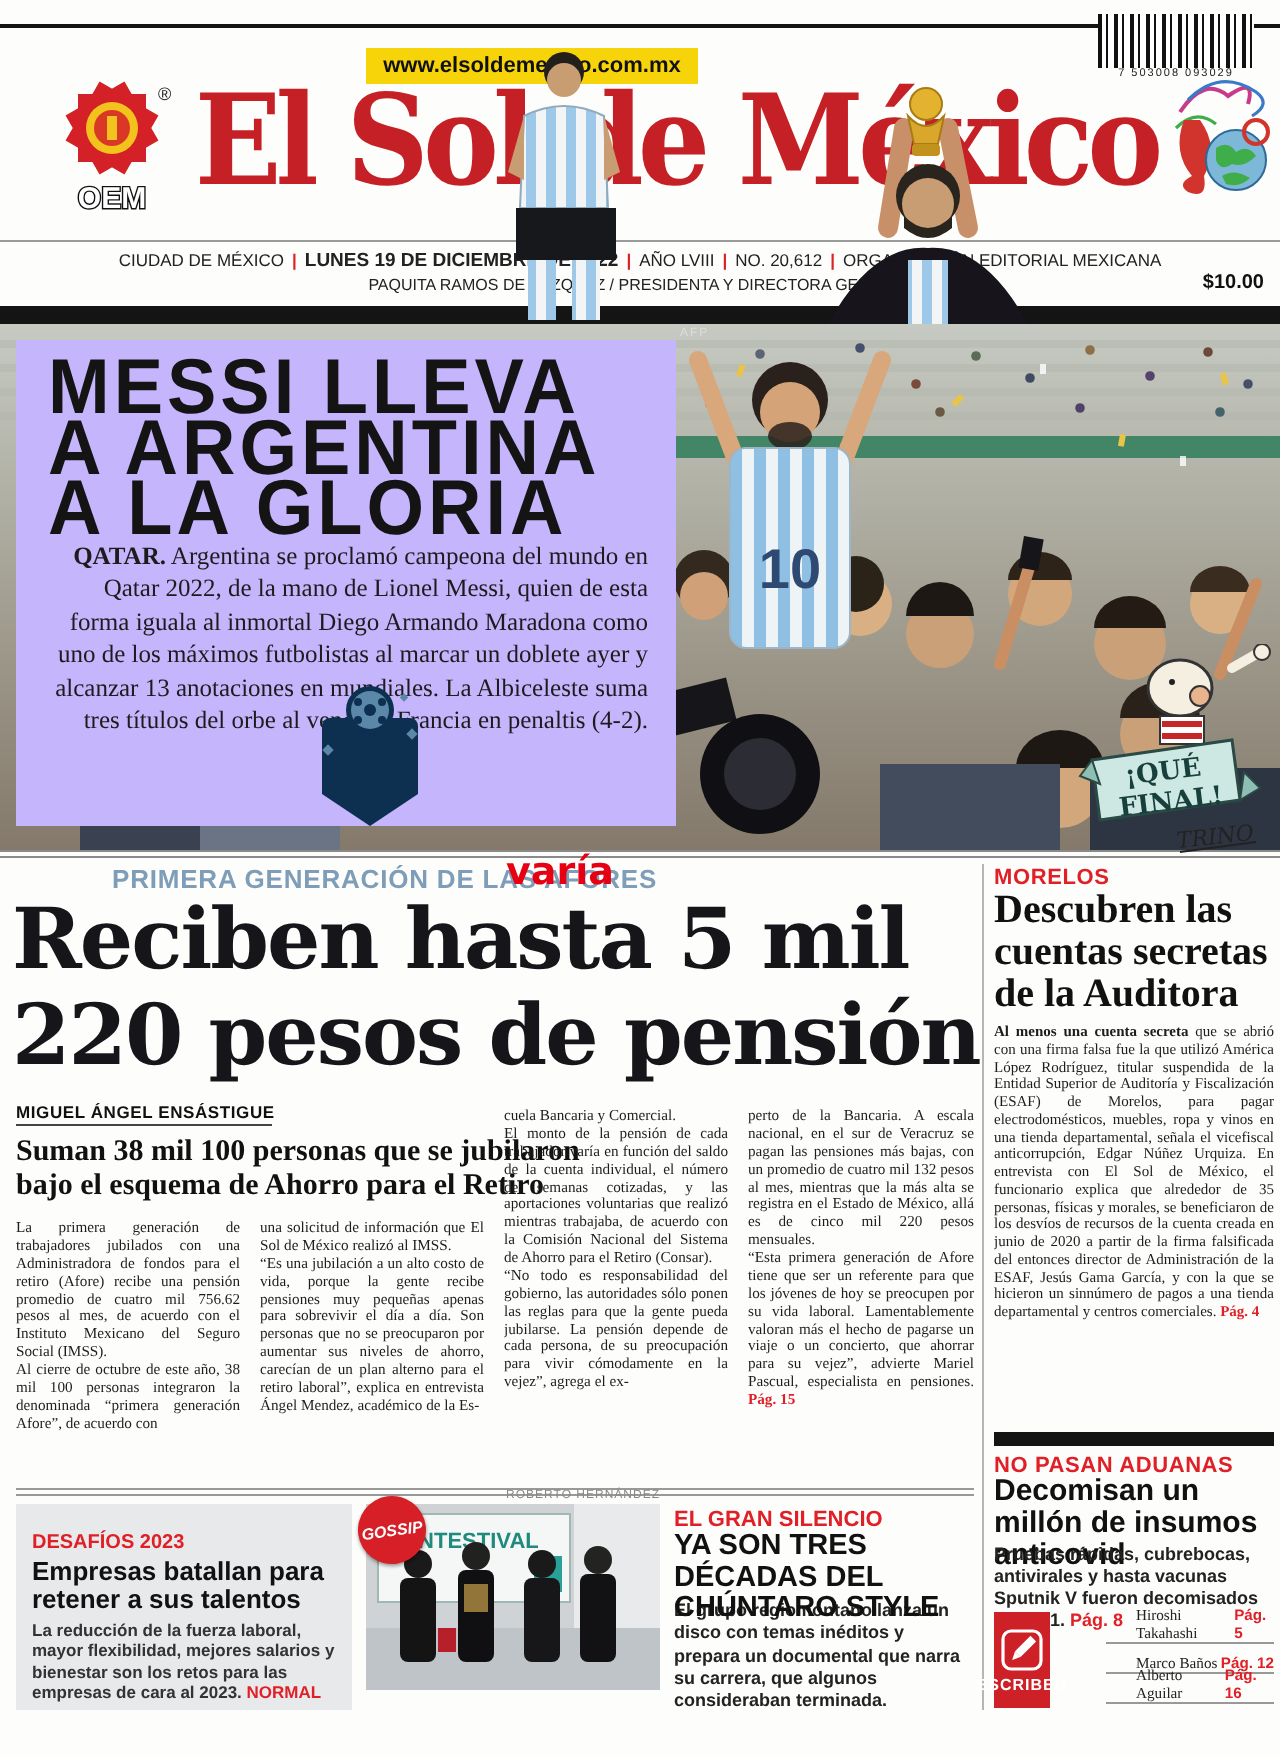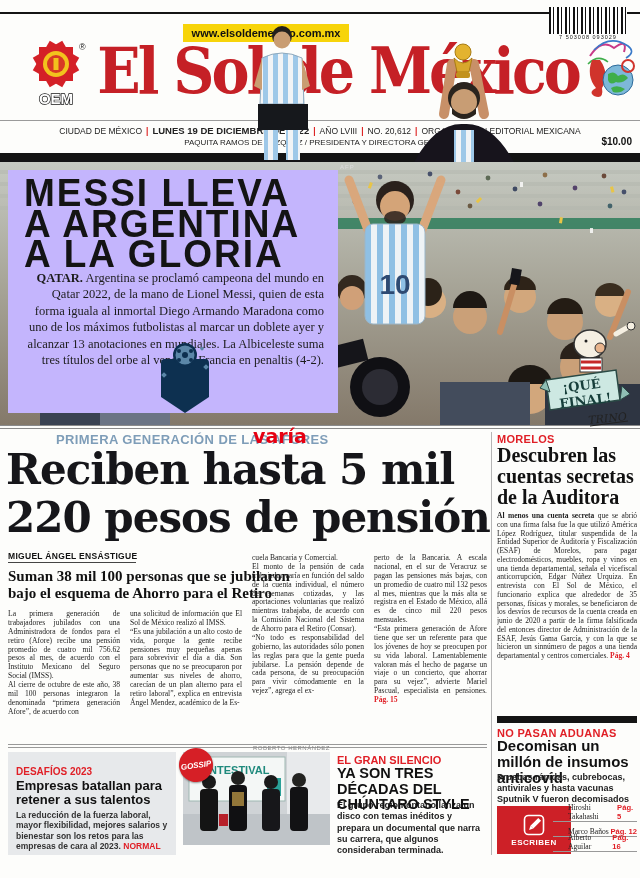--- a/index.html
+++ b/index.html
@@ -58,21 +58,21 @@
   .morelos-headline{left:497px;top:445px;width:140px;font-family:"Liberation Serif",serif;
       font-weight:bold;font-size:20px;line-height:21px;color:#111;}
   .morelos-body{left:497px;top:512px;width:140px;height:200px;font-family:"Liberation Serif",serif;
       font-size:7.5px;line-height:1.17;color:#1d1d1d;text-align:justify;overflow:hidden;}
   .morelos-body b{font-weight:bold;}
   .divider-bar{left:497px;top:716px;width:140px;height:7px;background:#141414;}
   .aduanas-kicker{top:727px;}
   .aduanas-headline{left:497px;top:738px;width:142px;font-weight:bold;font-size:15px;line-height:16px;color:#111;}
   .aduanas-body{left:497px;top:772px;width:140px;font-weight:bold;font-size:9px;line-height:1.22;color:#222;}
   .escriben{left:497px;top:806px;width:140px;height:48px;}
-  .escriben-box{position:absolute;left:0;top:0;width:74px;height:48px;background:#cd2027;
+  .escriben-box{position:absolute;left:0;top:0;width:28px;height:48px;background:#cd2027;
       display:flex;flex-direction:column;align-items:center;justify-content:center;gap:2px;}
   .escriben-label{color:#fff;font-weight:bold;font-size:8px;letter-spacing:.5px;}
   .escriben-rows{position:absolute;left:56px;top:1px;width:84px;}
   .escriben-row{display:flex;justify-content:space-between;align-items:flex-end;height:14px;
       border-bottom:1px solid #999;padding-left:15px;}
   .escriben-name{font-family:"Liberation Serif",serif;font-size:7.6px;color:#222;}
   .escriben-page{font-size:7.6px;}
   
   .bottom-rule1{left:8px;top:744px;width:479px;height:1px;background:#999;}
   .bottom-rule2{left:8px;top:747px;width:479px;height:1px;background:#999;}

